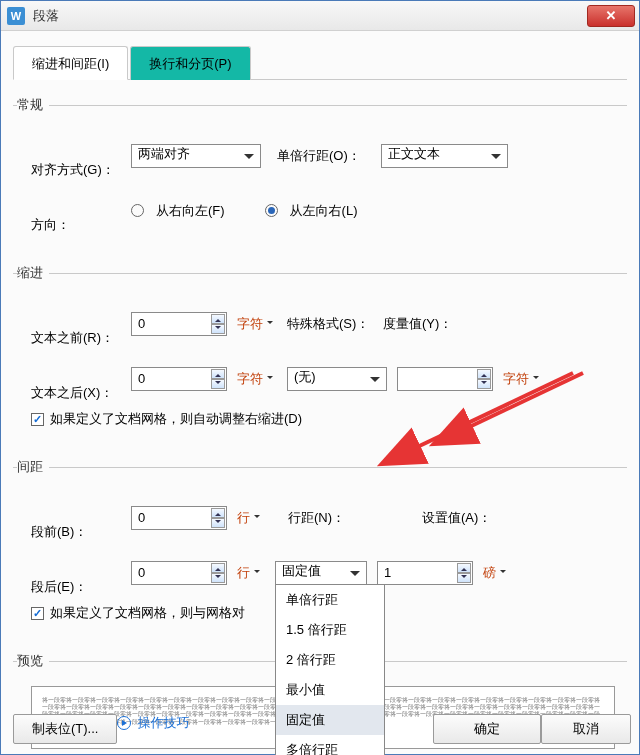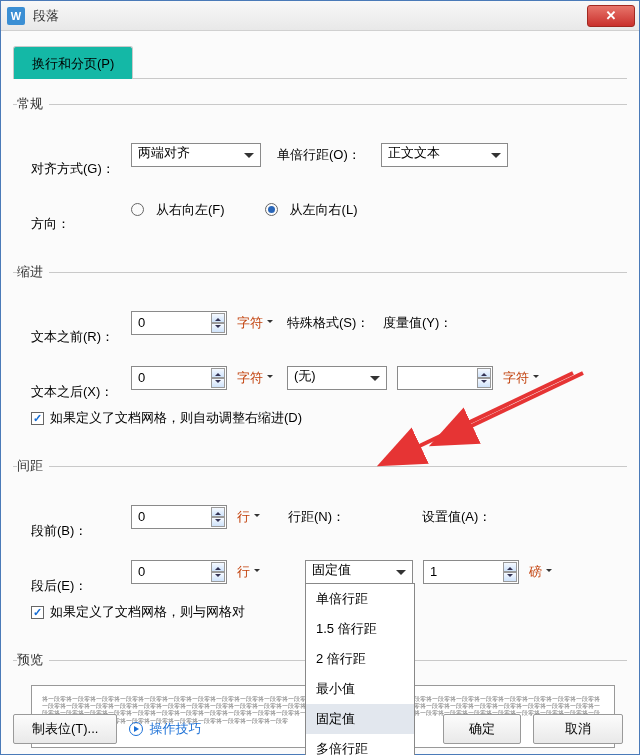--- a/index.html
+++ b/index.html
@@ -30,21 +30,21 @@
 .radio .r { width: 13px; height: 13px; border: 1px solid #666; border-radius: 50%; display: flex; align-items: center; justify-content: center; }
 .radio .r.on::after { content: ""; width: 7px; height: 7px; background: #2a66b8; border-radius: 50%; }
 .check { display: inline-flex; align-items: center; gap: 6px; }
 .check .c { width: 13px; height: 13px; border: 1px solid #666; background: #fff; display: flex; align-items: center; justify-content: center; color: #156cd4; font-size: 11px; font-weight: bold; }
 .unitdrop { font-size: 12px; color: #c2410c; position: relative; padding-right: 10px; }
 .unitdrop::after { content:""; position:absolute; right:0; top:6px; border:3px solid transparent; border-top-color:#333; }
 .dropdown { position: absolute; top: 22px; left: -1px; width: 110px; background: #fff; border: 1px solid #888; z-index: 10; }
 .dropdown .item { padding: 6px 10px; }
 .dropdown .item.hi { background: #e2e7ee; }
 .preview { border: 1px solid #999; background: #fff; margin: 6px 0 0 0; padding: 10px 10px 22px 10px; font-size: 6px; color: #777; line-height: 1.2; word-break: break-all; }
-.footer { position: absolute; bottom: 10px; left: 12px; right: 16px; display: flex; align-items: center; gap: 12px; }
+.footer { position: absolute; bottom: 10px; left: 12px; right: 8px; display: flex; align-items: flex-start; }
 .btn { height: 30px; padding: 0 18px; border: 1px solid #9a9a9a; background: linear-gradient(#fcfcfc,#e9e9e9); border-radius: 2px; display: inline-flex; align-items: center; justify-content: center; }
 .linkbtn { color: #1a6fd6; display: inline-flex; align-items: center; gap: 6px; }
 .linkbtn .play { width: 14px; height: 14px; border: 1px solid #1a6fd6; border-radius: 50%; display:flex; align-items:center; justify-content:center; }
 .linkbtn .play::after { content:""; border:3px solid transparent; border-left:5px solid #1a6fd6; margin-left:3px; }
 .spacer { flex: 1; }
 .arrow { position: absolute; pointer-events: none; }
 .arrow svg { overflow: visible; }
 </style>
 </head>
 <body>
@@ -54,20 +54,21 @@
     <div class="logo">W</div>
     <div class="title">段落</div>
     <div class="closebtn">
       <span>✕</span>
     </div>
   </div>
 
   <div class="content">
 
     <div class="tabs">
+      <div class="tab active"><span>缩进和间距(I)</span></div>
       <div class="tab"><span>换行和分页(P)</span></div>
     </div>
 
     <fieldset>
       <legend>常规</legend>
       <div class="row">
         <span class="lbl">对齐方式(G)：</span>
         <div class="select" style="width:130px">
             <span>两端对齐</span>
           </div>
@@ -152,21 +153,21 @@
       <div class="row" style="position:relative">
         <span class="lbl">段后(E)：</span>
         <div class="spin" style="width:96px">
             <span>0</span>
             <span class="sp">
               <div class="up"></div>
               <div class="dn"></div>
             </span>
           </div>
         <span class="unitdrop"><span>行</span></span>
-        <div class="select" style="width:108px;margin-left:35px;position:relative;z-index:5">
+        <div class="select" style="width:92px;margin-left:5px;position:relative;z-index:5">
           <span>固定值</span>
           <div class="dropdown">
             <div class="item"><span>单倍行距</span></div>
             <div class="item"><span>1.5 倍行距</span></div>
             <div class="item"><span>2 倍行距</span></div>
             <div class="item"><span>最小值</span></div>
             <div class="item hi"><span>固定值</span></div>
             <div class="item"><span>多倍行距</span></div>
           </div>
         </div>
@@ -217,20 +218,20 @@
 
   <div class="footer">
     <div class="btn">
         <span>制表位(T)...</span>
       </div>
     <span class="linkbtn">
         <span class="play"></span>
         <span>操作技巧</span>
       </span>
     <span class="spacer"></span>
-    <div class="btn" style="width:78px">
+    <div class="btn" style="width:108px">
         <span>确定</span>
       </div>
     <div class="btn" style="width:90px">
         <span>取消</span>
       </div>
   </div>
 </div>
 
 </body></html>

